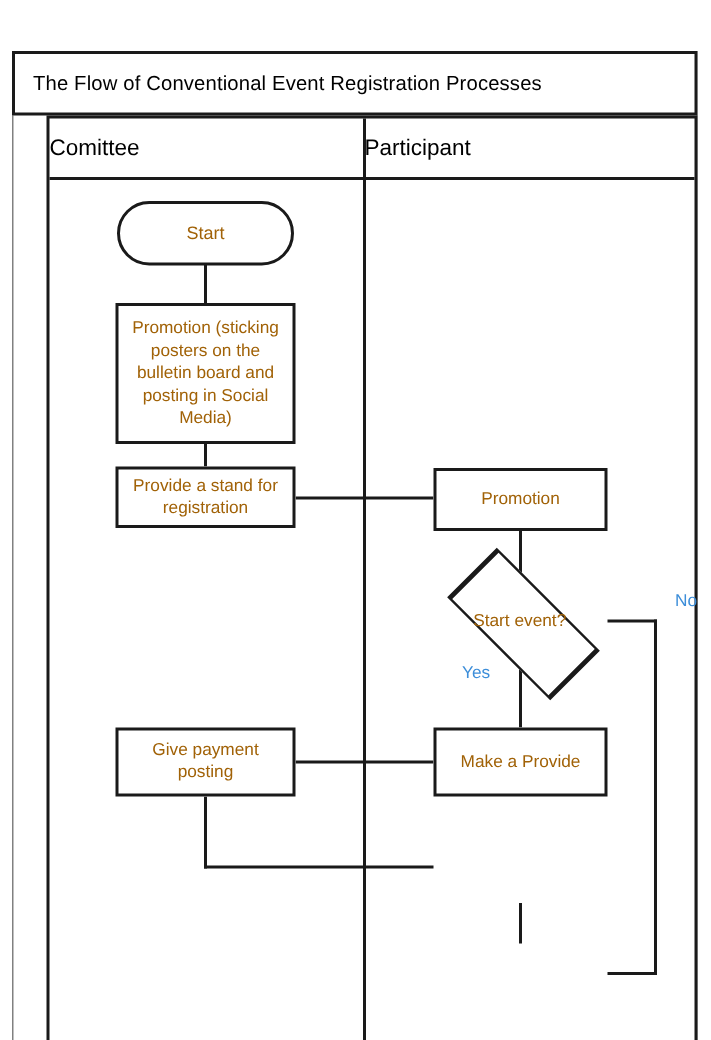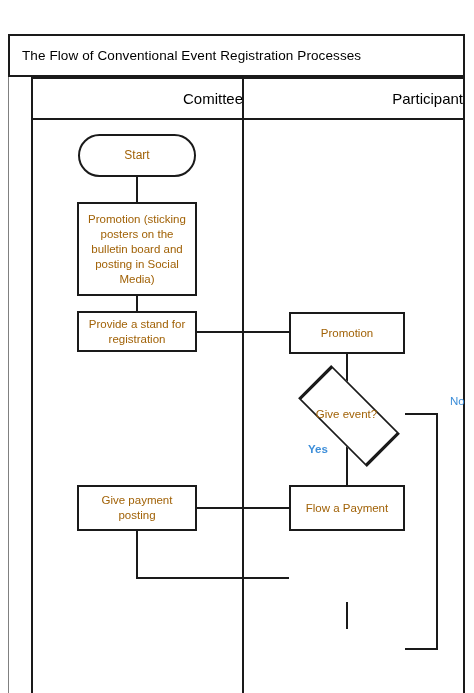--- a/index.html
+++ b/index.html
@@ -62,21 +62,21 @@
     background: transparent;
   }
   .lane-header {
     position: absolute;
     top: 0;
     height: 41px;
     box-sizing: border-box;
     border-bottom: 2px solid #1a1a1a;
     display: flex;
     align-items: center;
-    justify-content: flex-end;
+    justify-content: flex-start;
   }
   .lane-header-label {
     font-size: 15px;
     color: #000000;
   }
   #lane-header-committee { left: 0; width: 210px; }
   #lane-header-participant { left: 210px; width: 220px; }
   #lane-divider {
     position: absolute;
     left: 209px;
@@ -199,47 +199,47 @@
     <div class="conn h" style="left:405px; top:622px; width:33px;"></div>
 
     <div class="conn h" style="left:197px; top:481px; width:92px;"></div>
 
     <div class="conn v" style="left:136px; top:505px; height:48px;"></div>
     <div class="conn h" style="left:136px; top:551px; width:153px;"></div>
 
     <div class="conn v" style="left:346px; top:576px; height:27px;"></div>
 
     <div class="branch-label" style="left:406px; top:369px;padding-left:44px;">No</div>
-    <div class="branch-label" style="left:308px; top:417px;font-weight:bold;">Yes</div>
+    <div class="branch-label" style="left:308px; top:417px;">Yes</div>
 
     <div class="node terminal" style="left:78px; top:108px; width:118px; height:43px;">
       <span class="node-label">Start</span>
     </div>
 
     <div class="node process" style="left:77px; top:176px; width:120px; height:94px;">
       <span class="node-label">Promotion (sticking posters on the bulletin board and posting in Social Media)</span>
     </div>
 
     <div class="node process" style="left:77px; top:285px; width:120px; height:41px;">
       <span class="node-label">Provide a stand for registration</span>
     </div>
 
     <div class="node process" style="left:289px; top:286px; width:116px; height:42px;">
       <span class="node-label">Promotion</span>
     </div>
 
     <div class="node decision" style="left:287px; top:359px; width:119px; height:58px;">
       <span class="diamond-shape"></span>
-      <span class="node-label">Give event?</span>
+      <span class="node-label">Start event?</span>
     </div>
 
     <div class="node process" style="left:77px; top:459px; width:120px; height:46px;">
       <span class="node-label">Give payment posting</span>
     </div>
 
     <div class="node process" style="left:289px; top:459px; width:116px; height:46px;">
-      <span class="node-label">Flow a Payment</span>
+      <span class="node-label">Make a Provide</span>
     </div>
 
 
 
   </div>
 </div>
 
 </body></html>

